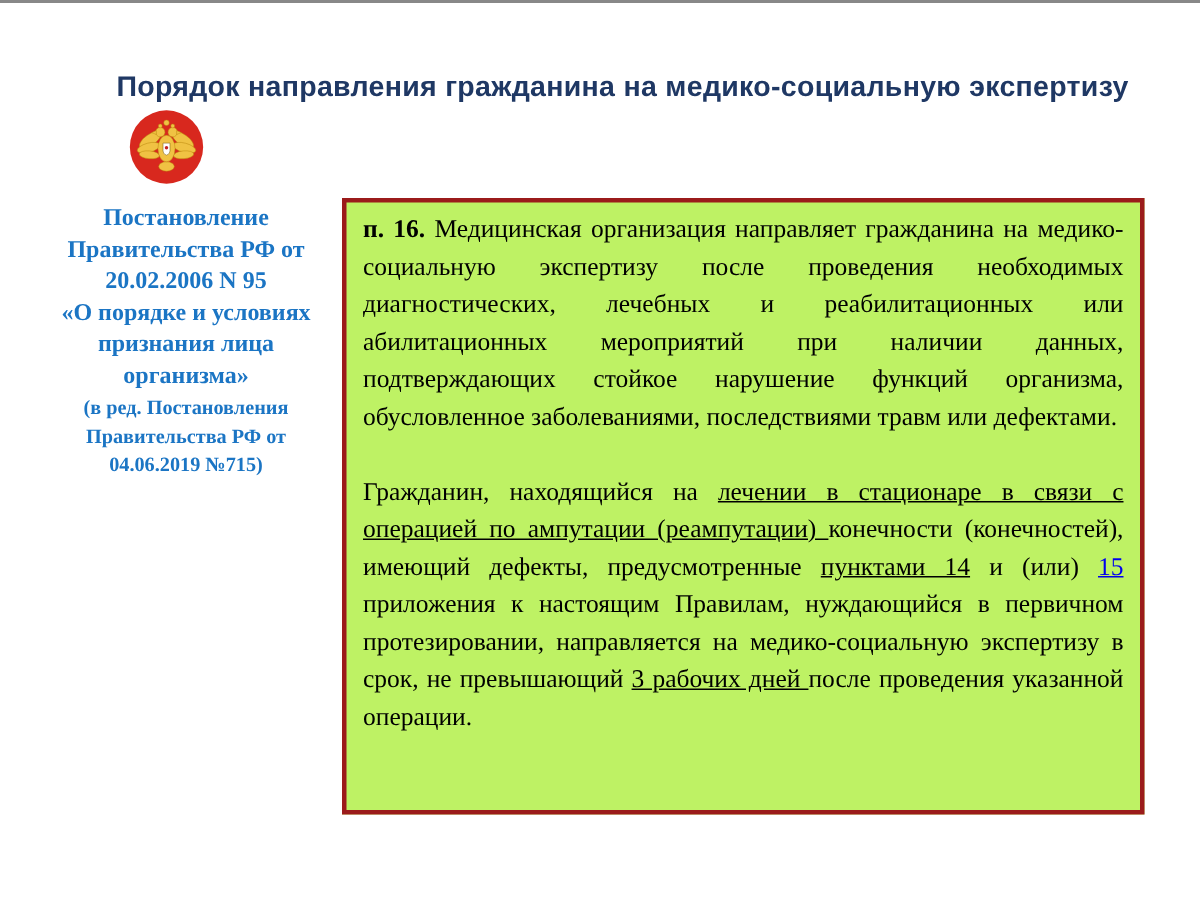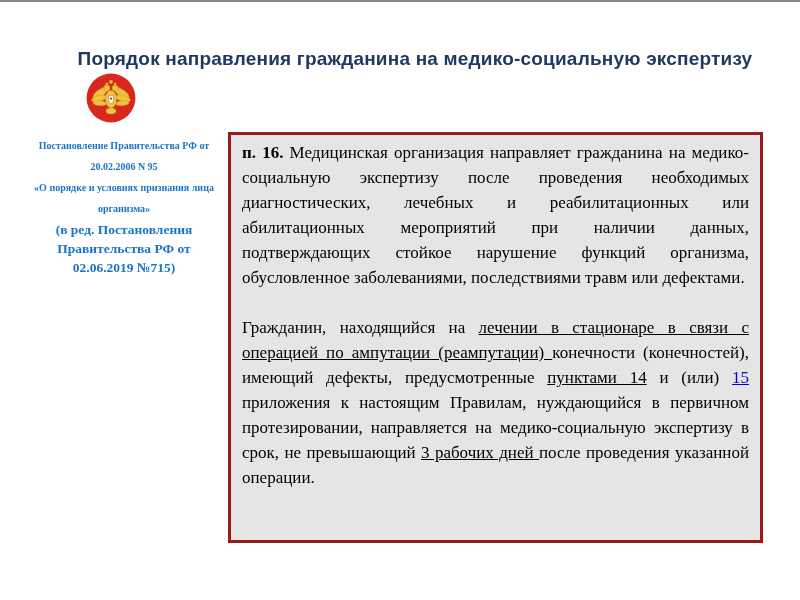--- a/index.html
+++ b/index.html
@@ -36,36 +36,36 @@
     position: absolute;
     left: 30px;
     top: 133px;
     width: 188px;
     text-align: center;
     color: var(--sidebar-text, #1B75C4);
     font-weight: bold;
   }
   .sidebar .law-title,
   .sidebar .law-name {
-    font-size: 10px;
+    font-size: 16px;
     line-height: 21px;
   }
   .sidebar .law-edition {
     font-size: 13.5px;
     line-height: 19px;
     margin-top: 1px;
   }
   .content-box {
     position: absolute;
     left: 228px;
     top: 130px;
     width: 535px;
     height: 411px;
     border: 3px solid var(--box-border, #9B1B1B);
-    background: #e5e5e5;
+    background: #bef264;
     padding: 5px 11px;
   }
   .content-box p {
     font-size: 17px;
     line-height: 25px;
     color: #000000;
     text-align: justify;
   }
   .content-box p.para-1 { margin-bottom: 25px; }
   .seg-bold { font-weight: bold; }
@@ -103,21 +103,21 @@
         <circle cx="50" cy="19" r="3.5"></circle>
       </g>
       <path d="M45.5,45 h9 v10 q0,4.2 -4.5,5.5 q-4.5,-1.3 -4.5,-5.5 z" fill="#ffffff" stroke="#8a6d1a" stroke-width="0.8"></path>
       <circle cx="50" cy="51" r="2.2" fill="#C22222"></circle>
     </svg>
   </div>
 
   <div class="sidebar">
     <div class="law-title">Постановление Правительства РФ от 20.02.2006 N 95</div>
     <div class="law-name">«О порядке и условиях признания лица организма»</div>
-    <div class="law-edition">(в ред. Постановления Правительства РФ от 02.06.2019 №715)</div>
+    <div class="law-edition">(в ред. Постановления Правительства РФ от 04.06.2019 №715)</div>
   </div>
 
   <div class="content-box">
     <p class="para-1"><span class="seg-bold">п. 16.</span><span> Медицинская организация направляет гражданина на медико-социальную экспертизу после проведения необходимых диагностических, лечебных и реабилитационных или абилитационных мероприятий при наличии данных, подтверждающих стойкое нарушение функций организма, обусловленное заболеваниями, последствиями травм или дефектами.</span></p>
     <p class="para-2"><span>Гражданин, находящийся на </span><span class="seg-underline">лечении в стационаре в связи с операцией по ампутации (реампутации) </span><span>конечности (конечностей), имеющий дефекты, предусмотренные </span><span class="seg-underline">пунктами 14</span><span> и (или) </span><a class="seg-link" href="#">15</a><span> приложения к настоящим Правилам, нуждающийся в первичном протезировании, направляется на медико-социальную экспертизу в срок, не превышающий </span><span class="seg-underline">3 рабочих дней </span><span>после проведения указанной операции.</span></p>
   </div>
 
 </div>
 
 </body></html>

